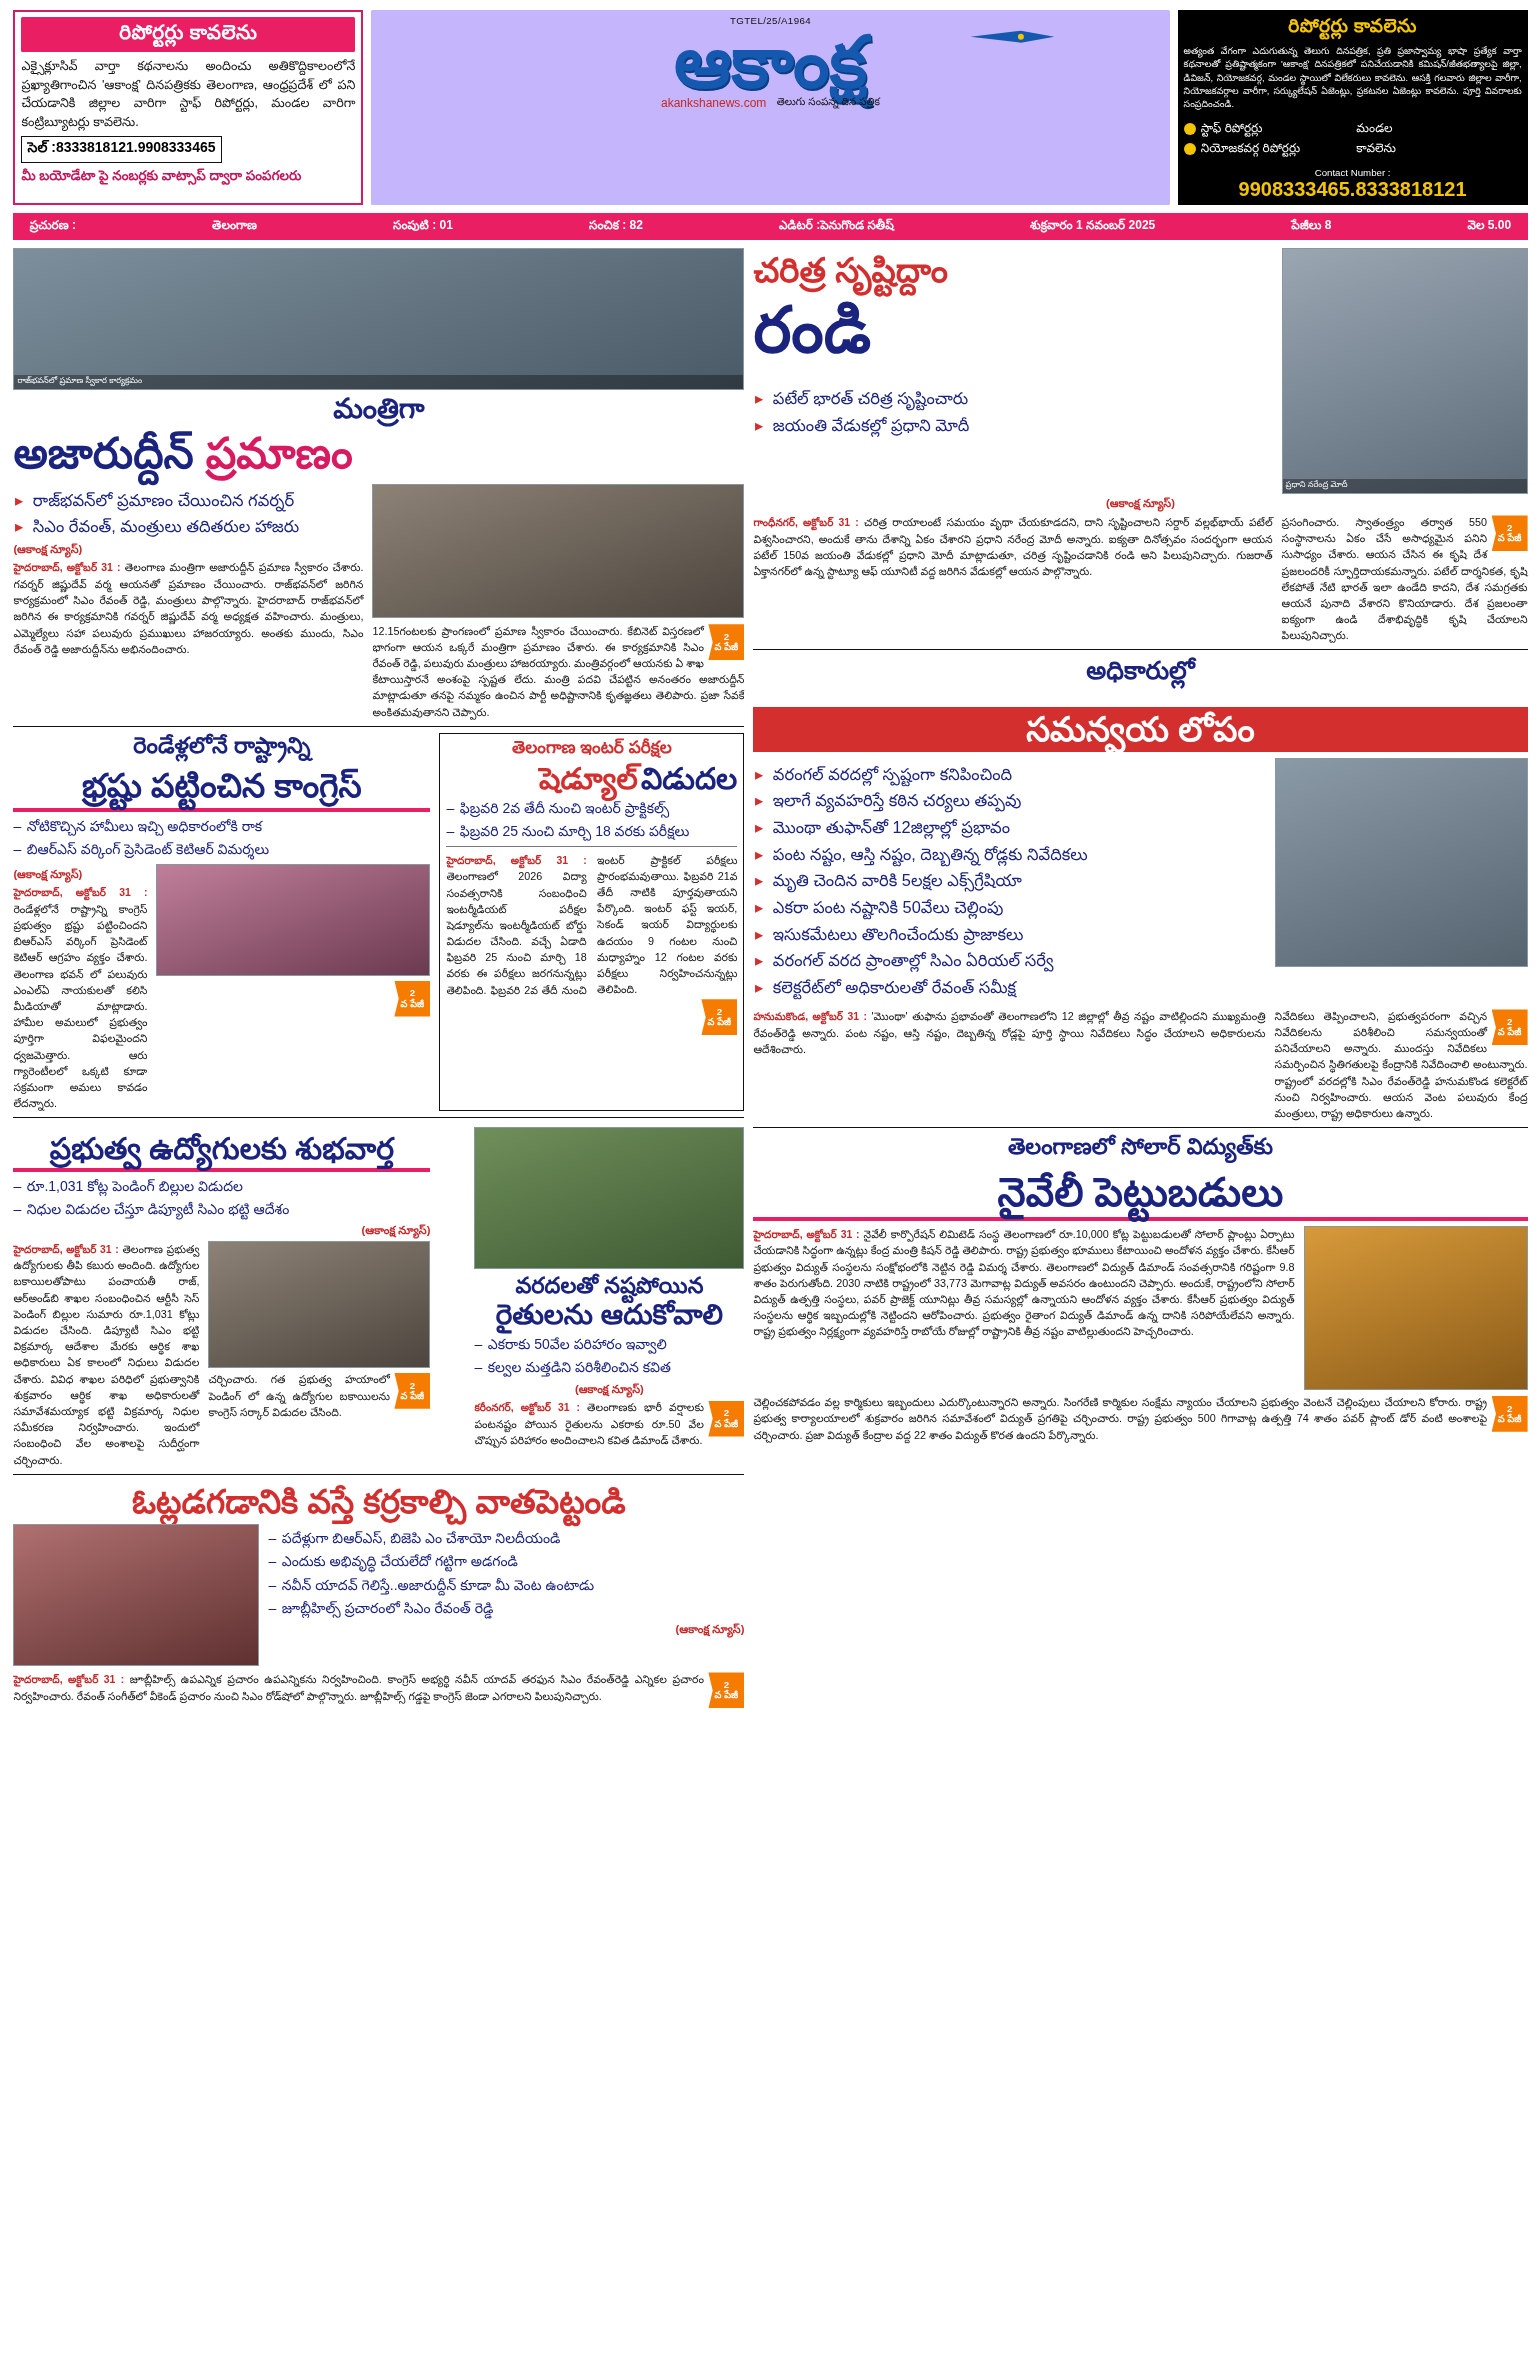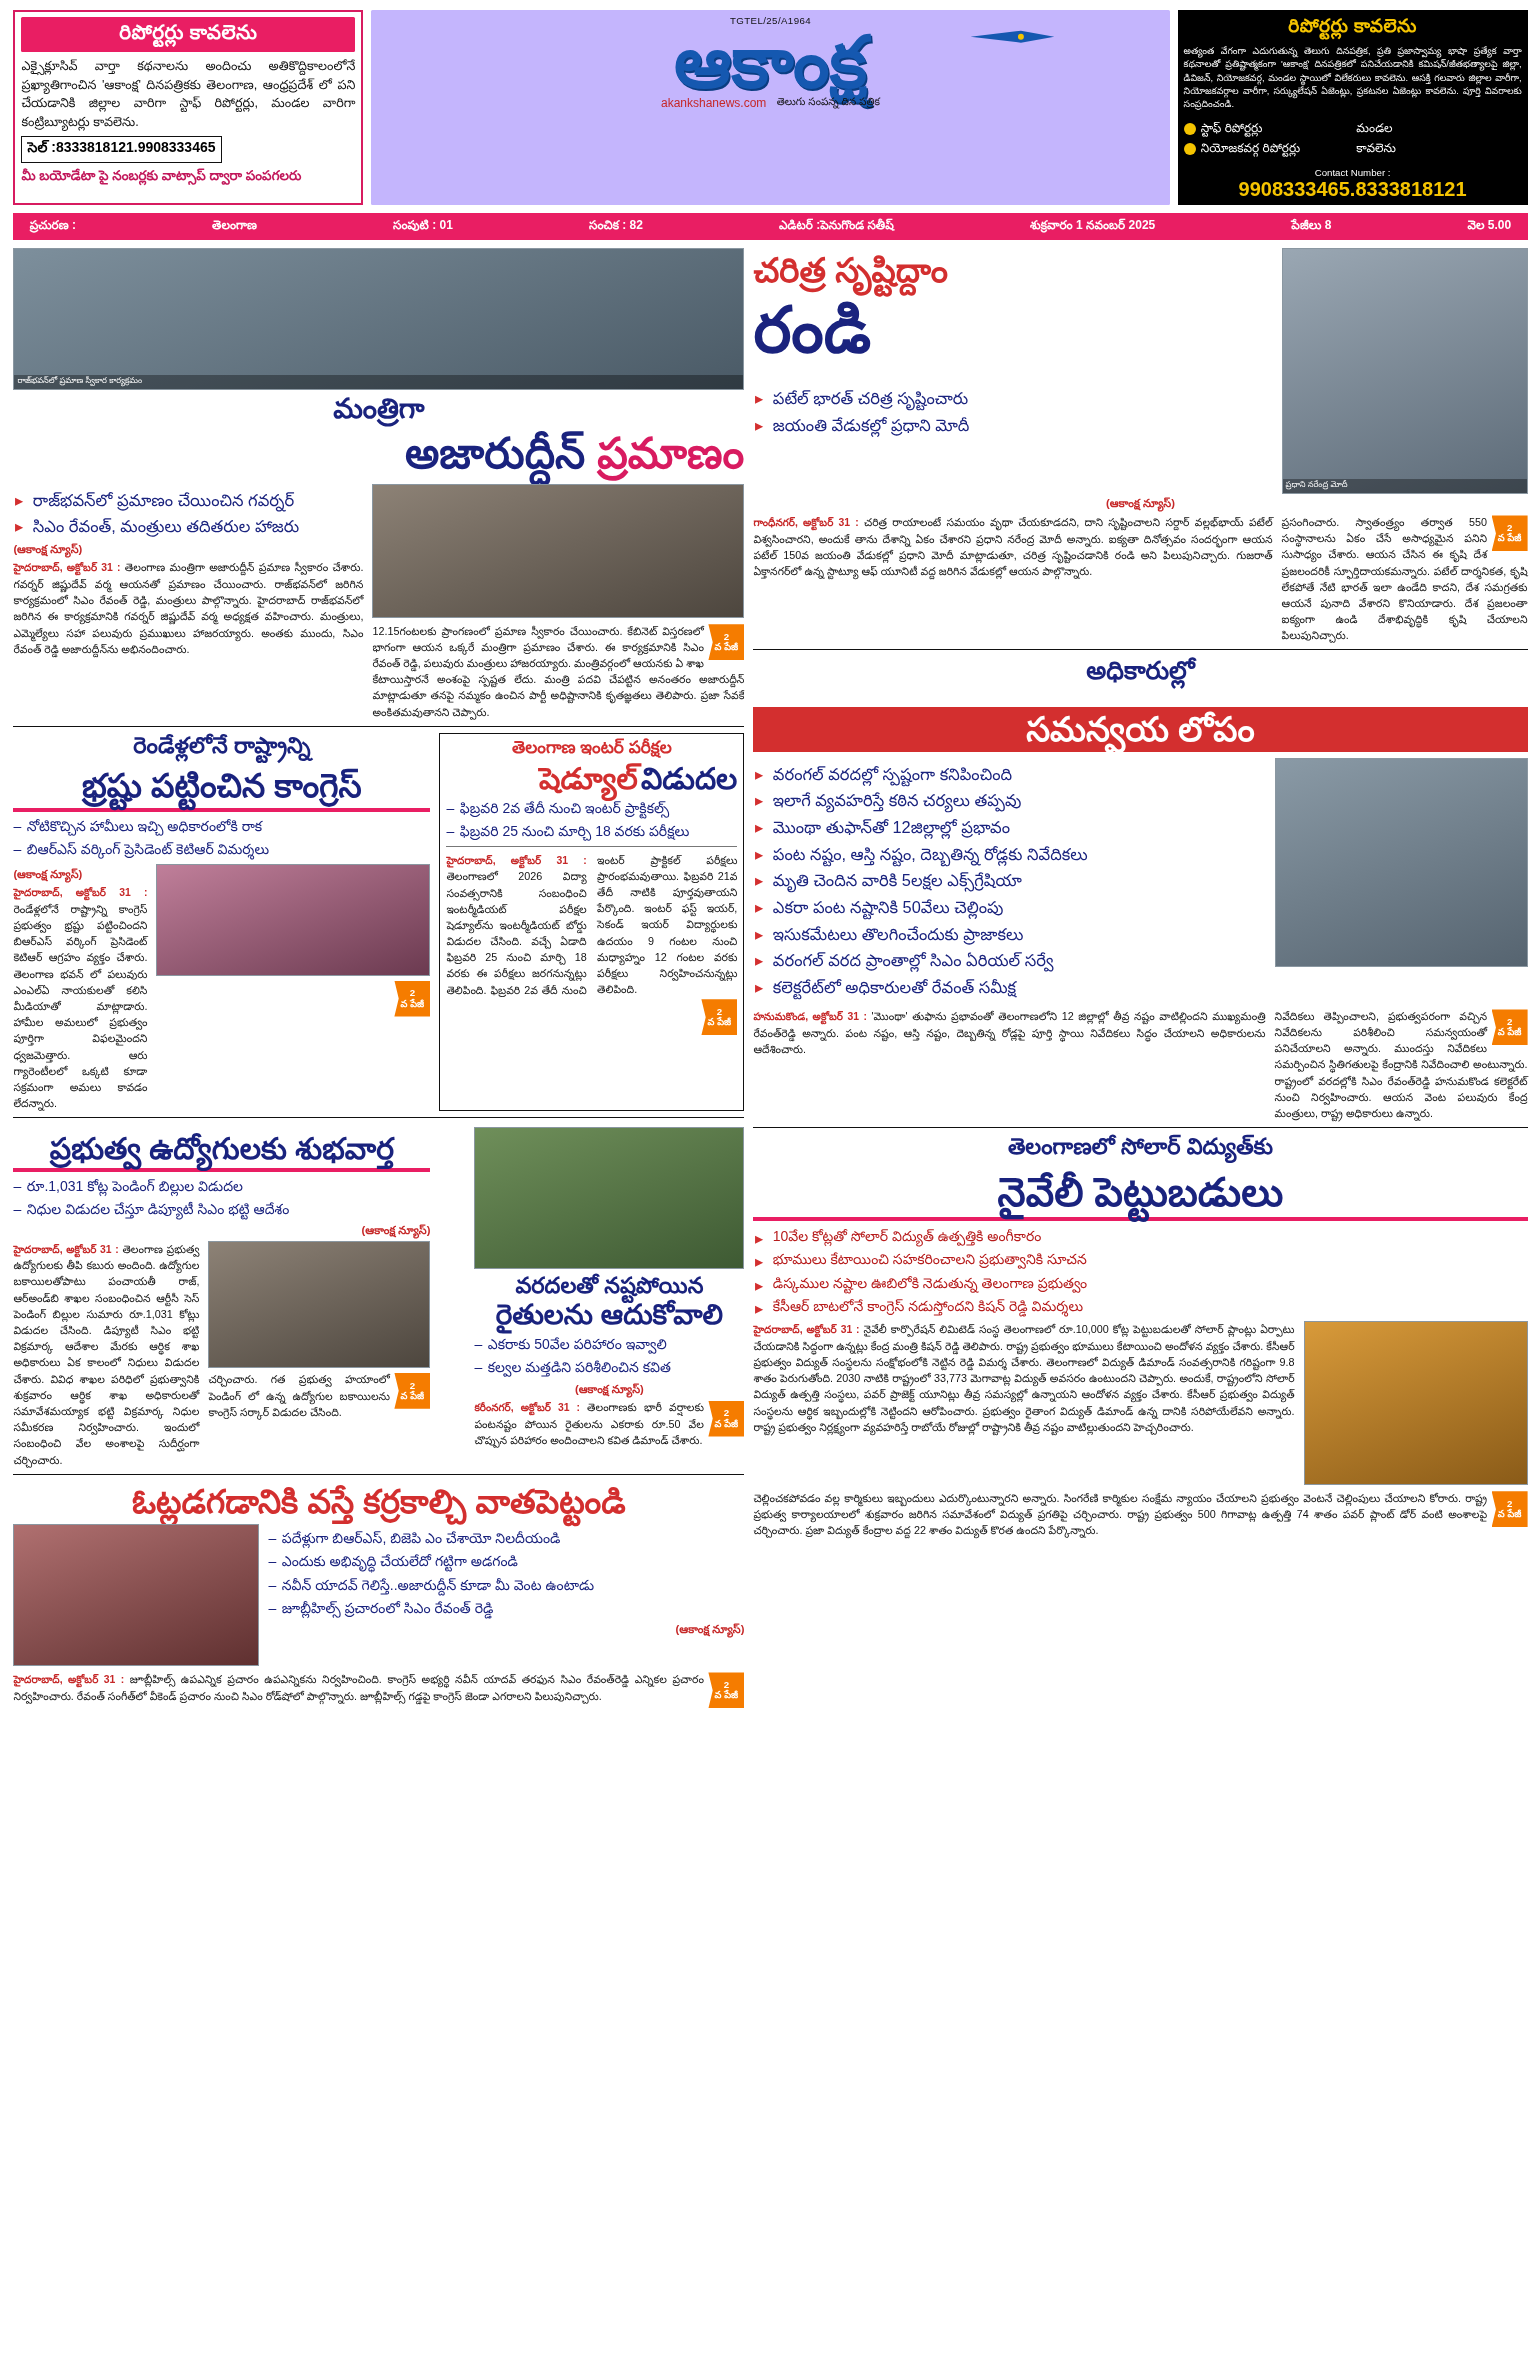--- a/index.html
+++ b/index.html
@@ -55,21 +55,21 @@
   .infobar span { white-space:nowrap; }
 
   
   .cols { display:flex; gap:9px; margin-top:7.5px; }
   .colA { width: 731px; }
   .colB { flex:1; }
 
   .photo { background:#b9c6cf; width:100%; display:block; border:0.7px solid #8a97a1; position:relative; overflow:hidden;}
   .photo .cap { position:absolute; bottom:0; left:0; right:0; font-size:8.2px; color:#fff; background:rgba(0,0,0,.35); padding:1.5px 3px;}
 
-  h1.head-blue { font-size:43px; color:#1a237e; font-weight:bold; text-align:right; margin:6px 0 8px; line-height:1.05; }
+  h1.head-blue { font-size:43px; color:#1a237e; font-weight:bold; text-align:left; margin:6px 0 8px; line-height:1.05; }
   h2.head-mid { font-size:28px; color:#1a237e; font-weight:bold; text-align:center; margin:4.5px 0 3px; line-height:1.1;}
   .head-pink { color:#d81b60; }
 
   ul.bullets { list-style:none; margin:4.5px 0; padding:0; }
   ul.bullets li { font-size:16.4px; line-height:1.4; color:#1a237e; margin:3.7px 0; padding-left:19.4px; position:relative; }
   ul.bullets li:before { content:"▸"; color:#d32f2f; position:absolute; left:1.5px; top:0; font-size:16.4px; }
 
   ul.dashed { list-style:none; margin:4.5px 0; padding:0; }
   ul.dashed li { font-size:14px; line-height:1.4; color:#1a237e; margin:3.7px 0; padding-left:13.4px; position:relative; }
   ul.dashed li:before { content:"–"; position:absolute; left:0; color:#1a237e; }
@@ -413,26 +413,20 @@
           </div>
         </div>
       </div>
 
       <div class="rule"></div>
 
       <div>
         <div class="kicker" style="font-size:22.4px">తెలంగాణలో సోలార్ విద్యుత్‌కు</div>
         <h2 class="head-mid" style="font-size:40px;color:#1a237e">నైవేలీ పెట్టుబడులు</h2>
         <div class="banner-pinkline"></div>
-        <ul class="bullets" style="margin-top:6px">
-          <li style="color:#b71c1c;font-size:14px">10వేల కోట్లతో సోలార్ విద్యుత్ ఉత్పత్తికి అంగీకారం</li>
-          <li style="color:#b71c1c;font-size:14px">భూములు కేటాయించి సహకరించాలని ప్రభుత్వానికి సూచన</li>
-          <li style="color:#b71c1c;font-size:14px">డిస్కముల నష్టాల ఊబిలోకి నెడుతున్న తెలంగాణ ప్రభుత్వం</li>
-          <li style="color:#b71c1c;font-size:14px">కేసీఆర్ బాటలోనే కాంగ్రెస్ నడుస్తోందని కిషన్ రెడ్డి విమర్శలు</li>
-        </ul>
         <div class="flex" style="margin-top:4.5px">
           <div style="flex:1" class="bodytext">
             <span class="dateline">హైదరాబాద్, అక్టోబర్ 31 :</span>
             <span>నైవేలీ కార్పొరేషన్ లిమిటెడ్ సంస్థ తెలంగాణలో రూ.10,000 కోట్ల పెట్టుబడులతో సోలార్ ప్లాంట్లు ఏర్పాటు చేయడానికి సిద్ధంగా ఉన్నట్లు కేంద్ర మంత్రి కిషన్ రెడ్డి తెలిపారు. రాష్ట్ర ప్రభుత్వం భూములు కేటాయించి అందోళన వ్యక్తం చేశారు. కేసీఆర్ ప్రభుత్వం విద్యుత్ సంస్థలను సంక్షోభంలోకి నెట్టిన రెడ్డి విమర్శ చేశారు. తెలంగాణలో విద్యుత్ డిమాండ్ సంవత్సరానికి గరిష్టంగా 9.8 శాతం పెరుగుతోంది. 2030 నాటికి రాష్ట్రంలో 33,773 మెగావాట్ల విద్యుత్ అవసరం ఉంటుందని చెప్పారు. అందుకే, రాష్ట్రంలోని సోలార్ విద్యుత్ ఉత్పత్తి సంస్థలు, పవర్ ప్రాజెక్ట్ యూనిట్లు తీవ్ర సమస్యల్లో ఉన్నాయని ఆందోళన వ్యక్తం చేశారు. కేసీఆర్ ప్రభుత్వం విద్యుత్ సంస్థలను ఆర్థిక ఇబ్బందుల్లోకి నెట్టిందని ఆరోపించారు. ప్రభుత్వం రైతాంగ విద్యుత్ డిమాండ్ ఉన్న దానికి సరిపోయేలేవని అన్నారు. రాష్ట్ర ప్రభుత్వం నిర్లక్ష్యంగా వ్యవహరిస్తే రాబోయే రోజుల్లో రాష్ట్రానికి తీవ్ర నష్టం వాటిల్లుతుందని హెచ్చరించారు.</span>
           </div>
           <div style="width:224px">
             <div class="photo photo-bjp" style="height:164px"></div>
           </div>
         </div>
         <div class="bodytext" style="margin-top:4.5px">

